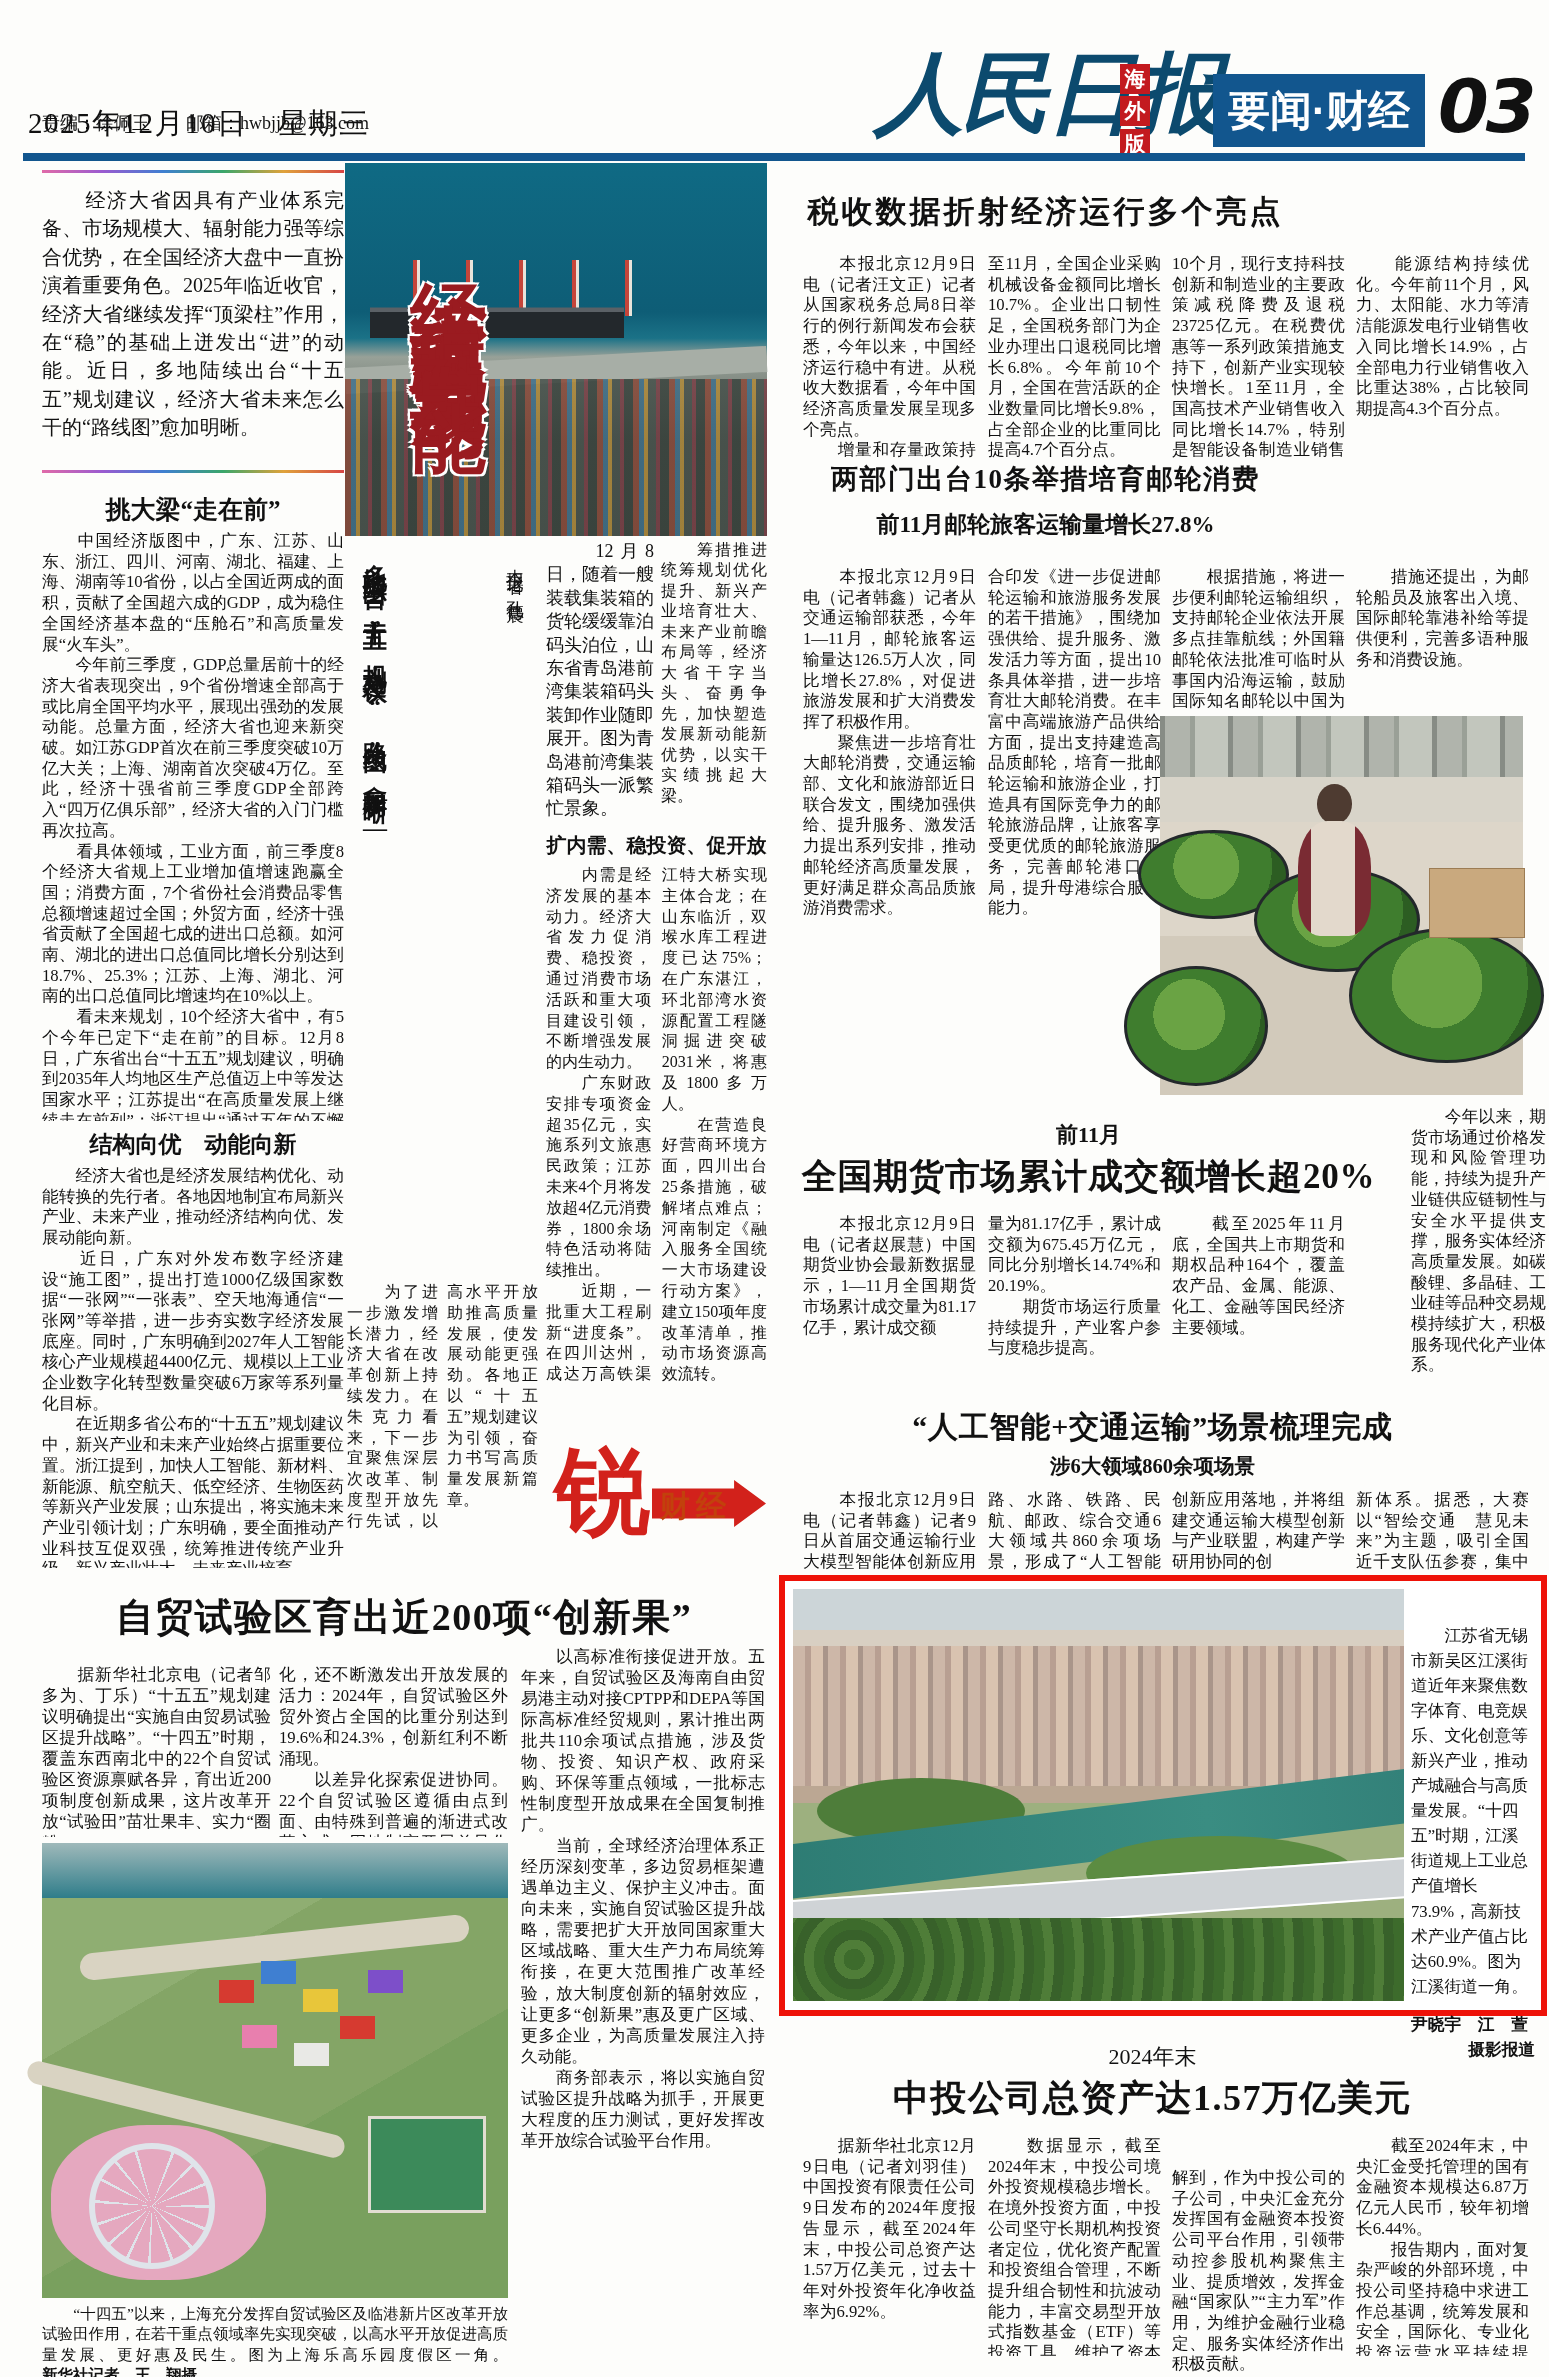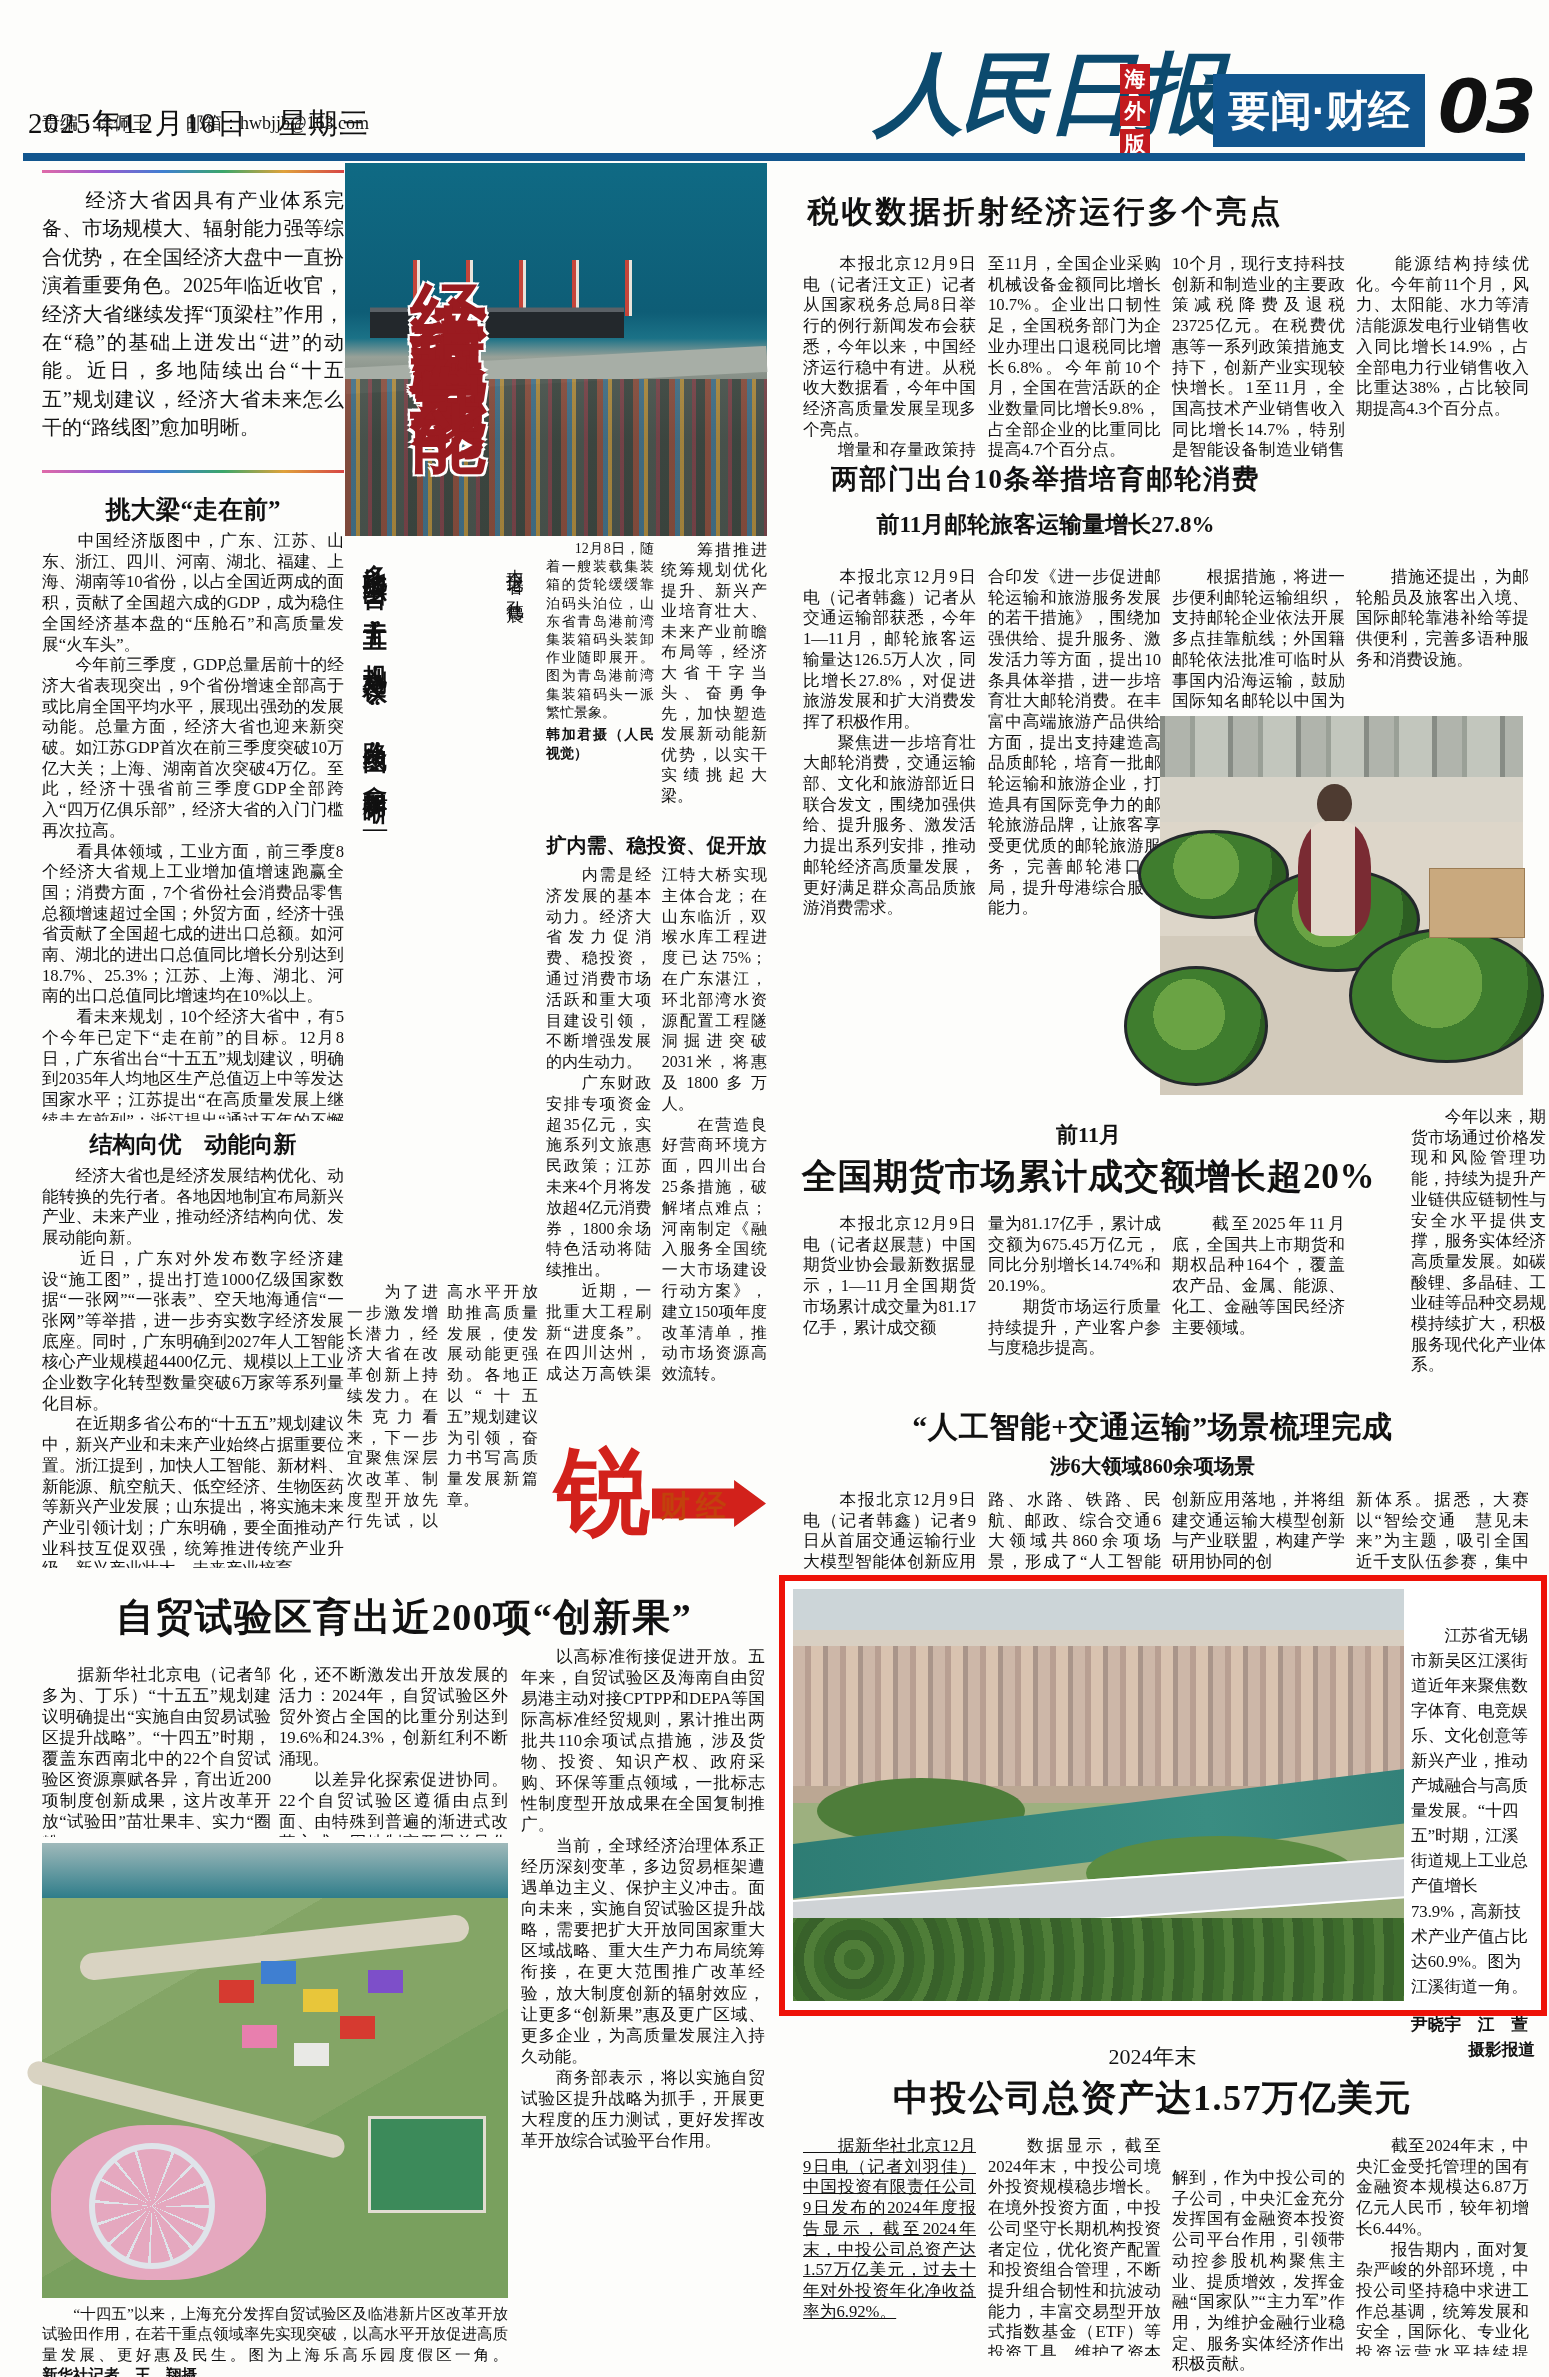--- a/index.html
+++ b/index.html
@@ -49,21 +49,21 @@
   #pp-road{left:0;top:52%;width:100%;height:7%;background:#a7aea6;transform:rotate(-3deg);}
 
   .vert{writing-mode:vertical-rl;text-orientation:upright;}
   #lead-kicker{left:359px;top:544px;height:720px;font-size:24px;font-weight:bold;letter-spacing:4.5px;
      text-shadow:-1.5px -1.5px 0 #fff,1.5px -1.5px 0 #fff,-1.5px 1.5px 0 #fff,1.5px 1.5px 0 #fff;}
   #lead-title{left:409px;top:221px;height:1046px;font-size:76px;font-weight:900;color:#9a1b20;
      letter-spacing:10.6px;line-height:1.06;
      text-shadow:-2.3px -2.3px 0 #fff,2.3px -2.3px 0 #fff,-2.3px 2.3px 0 #fff,2.3px 2.3px 0 #fff;}
   #lead-byline{left:503px;top:555px;height:227px;font-size:17.4px;letter-spacing:3px;}
 
-  #lead-capcol{left:546px;top:540px;width:108px;height:279px;font-size:14px;line-height:1.3;}
+  #lead-capcol{left:546px;top:540px;width:108px;height:279px;font-size:18px;line-height:1.3;}
   #lead-capcol .credit{font-weight:bold;margin-top:4.5px;}
   #lead-colb{left:661px;top:540px;width:106px;height:279px;font-size:16px;line-height:1.28;}
   #lead-sub3{left:546px;top:832px;width:221px;font-size:20px;}
   #lead-s3{left:546px;top:865px;width:221px;height:570px;font-size:16px;line-height:1.3;
      column-count:2;column-gap:10.6px;}
   #lead-cont{left:347px;top:1282px;width:191px;height:280px;font-size:16px;line-height:1.3;
      column-count:2;column-gap:9px;}
 
   #rui-logo{left:555px;top:1445px;width:212px;height:108px;}
   #rui-char{position:absolute;left:0;top:0;font-size:95px;line-height:1;color:#d2211b;font-weight:900;}
@@ -132,21 +132,21 @@
   #cp-road{left:-6%;top:70%;width:120%;height:9%;background:#cfd3d6;transform:rotate(-4deg);
      border-top:2.3px solid #fff;border-bottom:2.3px solid #fff;}
   #cp-trees{left:0;top:80%;width:100%;height:20%;background:
      repeating-radial-gradient(circle at 10% 50%,#3d6b2c 0 10.6px,#4f7d38 10.6px 20px,#38612a 20px 30px);}
   #city-caption{position:absolute;left:626px;top:42px;width:124px;font-size:16.7px;line-height:1.5;}
   #city-credit{margin-top:13.6px;font-weight:bold;}
   #city-credit2{text-align:right;font-weight:bold;}
 
   #cic-kicker{left:781px;top:2042px;width:743px;font-size:22px;text-align:center;}
   #cic-headline{left:781px;top:2074px;width:743px;font-size:36px;letter-spacing:1.5px;}
-  #cic-c1{left:803px;top:2136px;height:220px;text-decoration:underline;}
+  #cic-c1{left:803px;top:2136px;height:220px;}
   #cic-c2{left:988px;top:2136px;height:220px;}
   #cic-c3{left:1172px;top:2136px;height:220px;margin-top:32px;}
   #cic-c4{left:1356px;top:2136px;height:220px;}
 
   
   #ftz-headline{left:42px;top:1592px;width:724px;font-size:38px;letter-spacing:1.5px;}
   .ftzcol{position:absolute;font-size:16.7px;line-height:1.26;}
   #ftz-c1{left:42px;top:1664px;width:229px;height:173px;}
   #ftz-c2{left:279px;top:1664px;width:229px;height:173px;}
   #ftz-c3{left:521px;top:1646px;width:244px;height:706px;}

